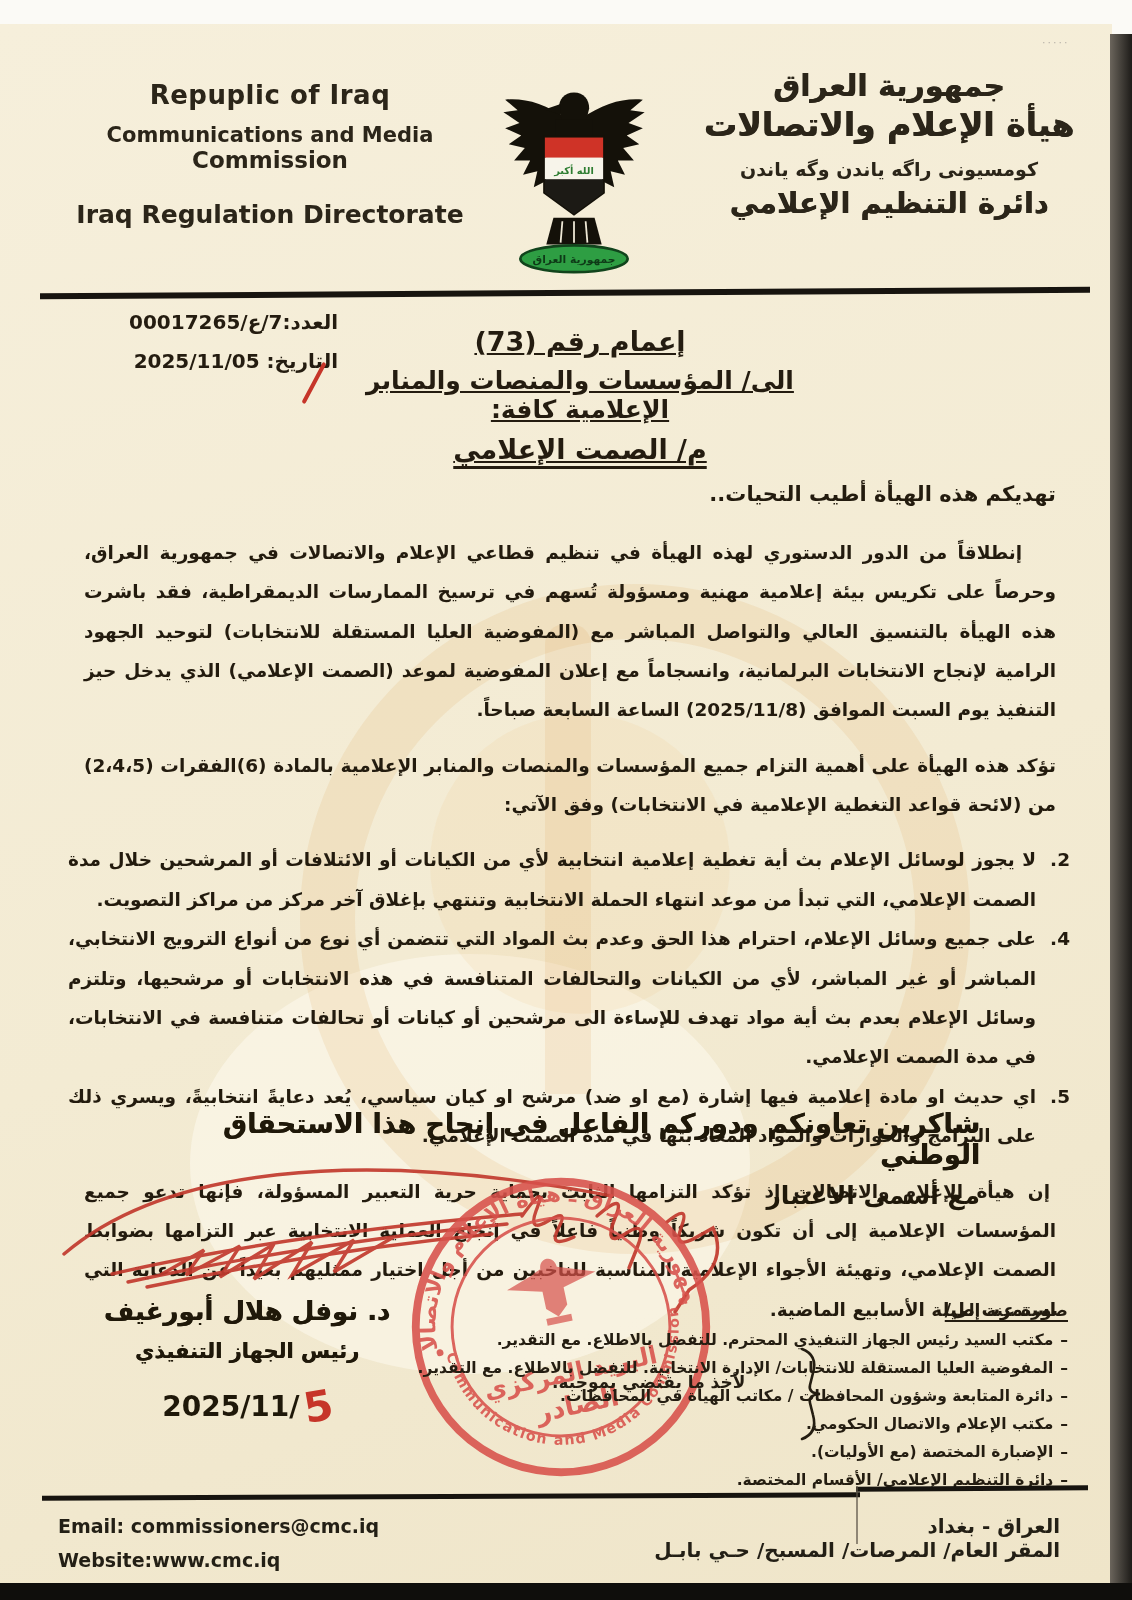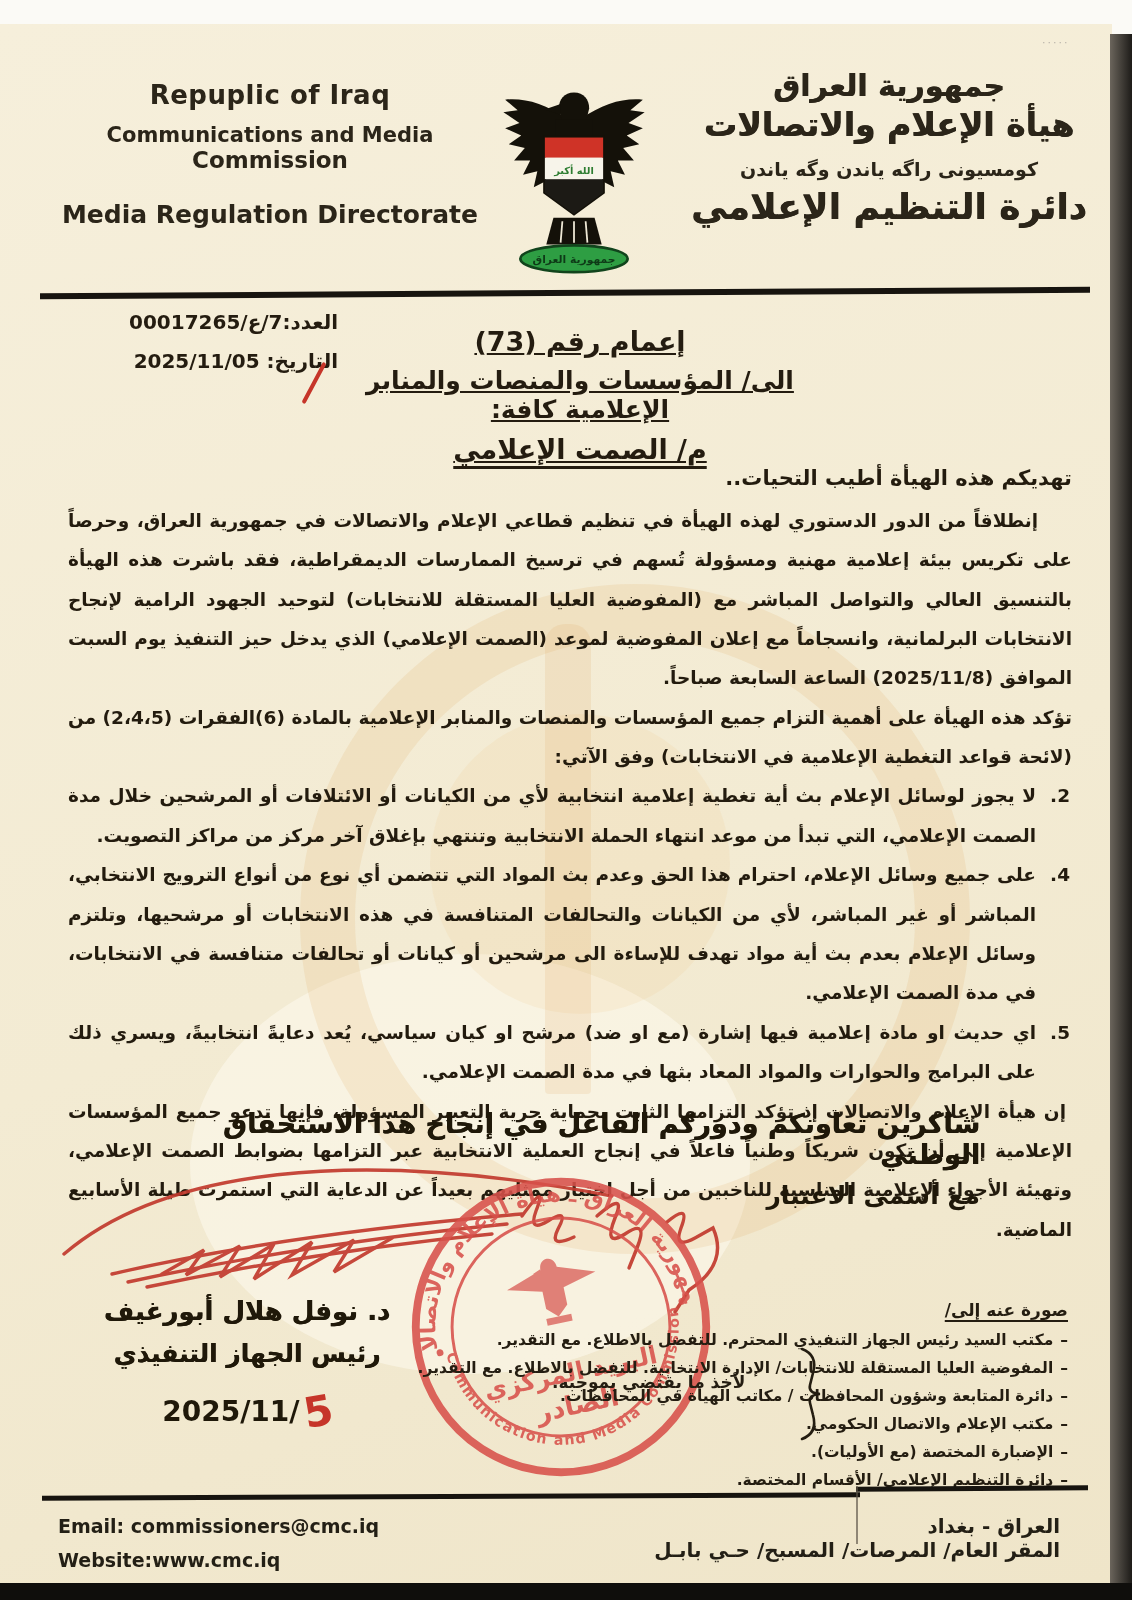--- a/index.html
+++ b/index.html
@@ -26,54 +26,54 @@
   .hdr-en{position:absolute;left:52px;top:56px;width:436px;text-align:center;color:#2b2519;font-weight:bold;}
   .hdr-en .l1{font-size:26px;letter-spacing:.5px;}
   .hdr-en .l2{font-size:21px;margin-top:13px;}
   .hdr-en .l3{font-size:23px;}
   .hdr-en .l4{font-size:25px;margin-top:27px;}
   .hdr-emblem{position:absolute;left:498px;top:50px;width:152px;height:214px;}
   .hdr-ar{position:absolute;left:688px;top:44px;width:402px;text-align:center;direction:rtl;color:#2b2519;font-weight:bold;}
   .hdr-ar .c1{font-size:30px;text-shadow:.6px 0 currentColor;}
   .hdr-ar .c2{font-size:33px;margin-top:2px;text-shadow:.7px 0 currentColor;}
   .hdr-ar .ku{font-size:19px;margin-top:14px;}
-  .hdr-ar .dep{font-size:36px;margin-top:6px;text-shadow:.5px 0 currentColor;}
+  .hdr-ar .dep{font-size:29px;margin-top:6px;text-shadow:.5px 0 currentColor;}
   .hdr-rule{position:absolute;left:40px;top:266px;width:1050px;height:6px;background:#17140f;transform:rotate(-.35deg);}
 
   
   .ref{position:absolute;left:78px;top:286px;width:260px;direction:rtl;text-align:right;font-weight:bold;font-size:20px;color:#241c10;}
   .ref .r2{margin-top:15px;}
 
   
   .title{position:absolute;left:320px;top:302px;width:520px;text-align:center;direction:rtl;font-weight:bold;color:#241c10;text-decoration:underline;}
   .title .t1{font-size:27px;}
   .title .t2{font-size:25px;margin-top:9px;}
   .title .t3{font-size:27px;margin-top:10px;text-decoration:underline;text-decoration-thickness:2.5px;text-underline-offset:7px;}
   .red-slash{position:absolute;left:312px;top:336px;width:4px;height:46px;background:#c63529;border-radius:2px;transform:rotate(28deg);}
 
   
   .bodytext{position:absolute;left:68px;top:432px;width:1004px;direction:rtl;text-align:justify;
         font-size:18.5px;font-weight:bold;line-height:2.13;color:#231b0e;}
-  .bodytext p{margin:0;}
+  .bodytext p{margin:16px;}
   .greet{text-align:right;font-size:21px;}
   .p1{text-indent:34px;}
   .item{position:relative;padding-right:36px;}
   .item .num{position:absolute;right:2px;top:0;}
   .p3{text-indent:6px;}
 
   
   .thanks{position:absolute;left:150px;top:1084px;width:830px;text-align:right;direction:rtl;font-weight:bold;color:#1f1809;}
   .thanks .th1{font-size:27px;text-shadow:.5px 0 currentColor;}
   .thanks .th2{font-size:25px;margin-top:11px;}
 
   
   .sig-svg{position:absolute;left:52px;top:1130px;width:720px;height:170px;}
   .signblock{position:absolute;left:92px;top:1272px;width:310px;text-align:center;font-weight:bold;color:#1f1809;}
   .signblock .nm{font-size:26px;text-shadow:.5px 0 currentColor;}
-  .signblock .tt{font-size:25px;margin-top:13px;text-shadow:.4px 0 currentColor;}
+  .signblock .tt{font-size:21px;margin-top:13px;text-shadow:.4px 0 currentColor;}
   .signblock .dt{font-size:28px;margin-top:14px;direction:ltr;}
   .signblock .hand5{display:inline-block;color:#c63529;font-size:42px;font-weight:bold;
         transform:rotate(-10deg) translateY(5px);margin-left:3px;}
 
   
   .stamp{position:absolute;left:404px;top:1146px;width:314px;height:314px;transform:rotate(-12deg);opacity:.88;}
 
   
   .dist{position:absolute;right:44px;top:1276px;width:660px;direction:rtl;text-align:right;color:#241d11;font-weight:bold;}
   .dist .dh{font-size:17px;text-decoration:underline;text-decoration-thickness:2px;text-underline-offset:4px;margin-bottom:6px;}
@@ -100,21 +100,21 @@
 
     <div class="wm-pale"></div>
     <div class="wm-ring"></div>
     <div class="wm-inner"></div>
     <div class="wm-bar"></div>
 
     <div class="hdr-en">
       <div class="l1">Repuplic of Iraq</div>
       <div class="l2">Communications and Media</div>
       <div class="l3">Commission</div>
-      <div class="l4">Media Regulation Directorate</div>
+      <div class="l4">Iraq Regulation Directorate</div>
     </div>
 
     <svg class="hdr-emblem" viewBox="0 0 170 210" aria-hidden="true">
       <g fill="#141109">
         <path d="M78 36 C 52 18 30 12 8 14 L 22 26 L 6 28 L 24 40 L 8 46 L 26 54 L 12 64 L 30 68 L 18 82 L 36 82 L 28 98 L 44 94 L 40 112 L 56 104 L 56 122 L 70 110 L 74 132 L 82 118 Z"></path>
         <path d="M78 36 C 52 18 30 12 8 14 L 22 26 L 6 28 L 24 40 L 8 46 L 26 54 L 12 64 L 30 68 L 18 82 L 36 82 L 28 98 L 44 94 L 40 112 L 56 104 L 56 122 L 70 110 L 74 132 L 82 118 Z" transform="translate(170,0) scale(-1,1)"></path>
         <path d="M85 6 C 74 6 68 14 68 24 L 72 40 L 98 40 L 102 24 C 102 14 96 6 85 6 Z"></path>
         <path d="M70 19 L 52 25 L 70 31 Z"></path>
         <rect x="64" y="36" width="42" height="32"></rect>
         <path d="M62 146 L 108 146 L 116 176 L 54 176 Z"></path>

